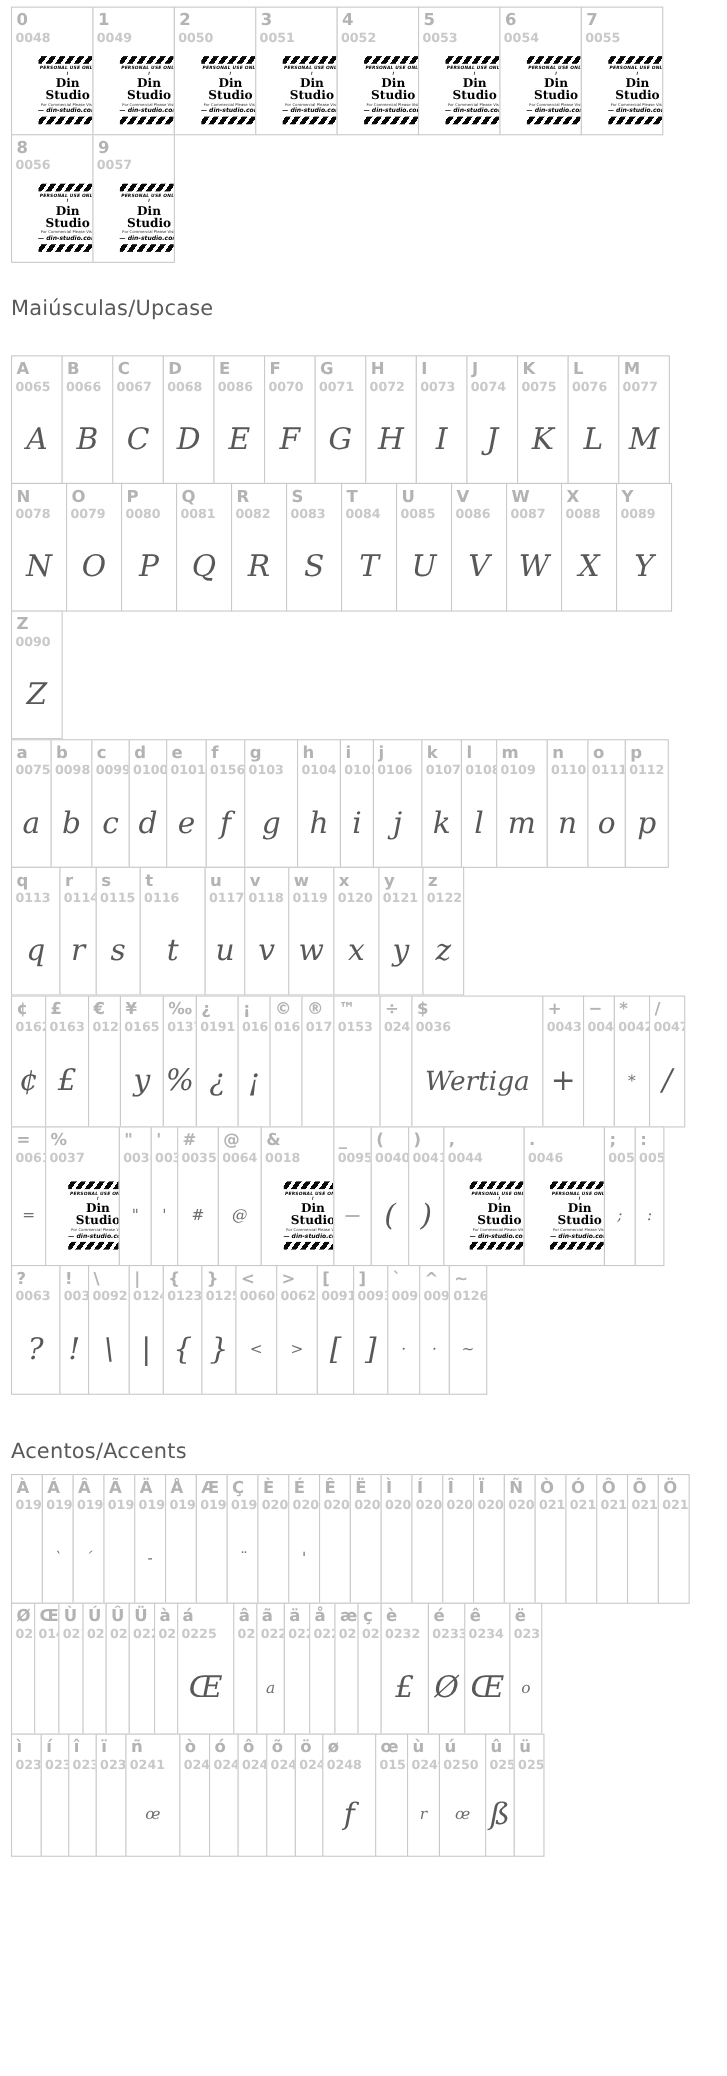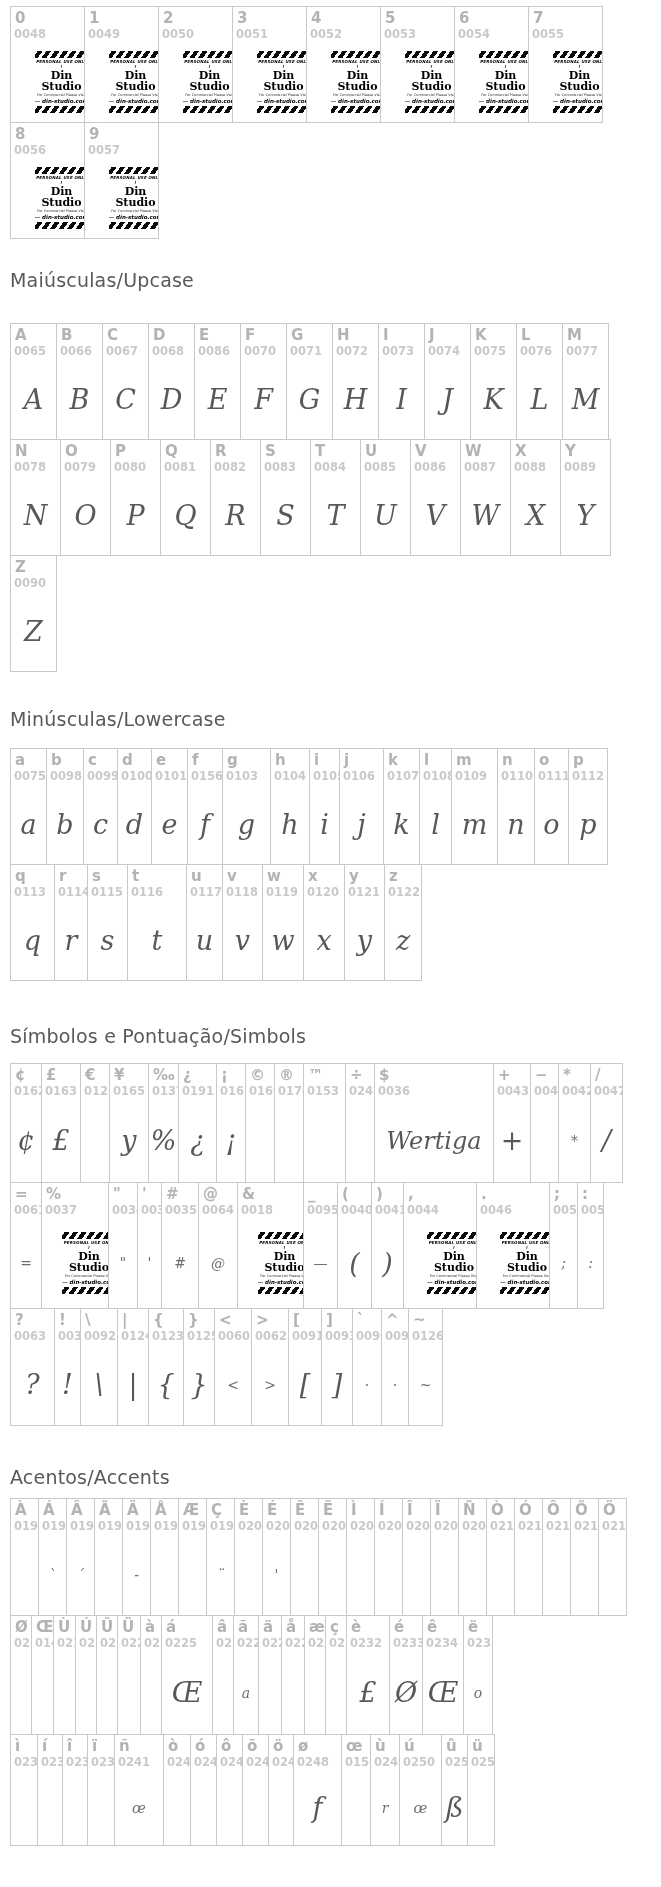--- a/index.html
+++ b/index.html
@@ -399,21 +399,20 @@
             <div class="char">Z</div>
             <div class="code">0090</div>
             <div class="glyph-area">
               <div class="glyph">Z</div>
             </div>
           </div>
         </div>
       </div>
     </section>
     <section class="sec sec-lowercase">
-      <h2 class="sec-title">Minúsculas/Lowercase</h2>
       <div class="grid">
         <div class="row">
           <div class="cell" style="width: 37px; height: 117px;">
             <div class="char">a</div>
             <div class="code">0075</div>
             <div class="glyph-area">
               <div class="glyph">a</div>
             </div>
           </div>
           <div class="cell" style="width: 38px; height: 117px;">
@@ -590,21 +589,20 @@
             <div class="char">z</div>
             <div class="code">0122</div>
             <div class="glyph-area">
               <div class="glyph">z</div>
             </div>
           </div>
         </div>
       </div>
     </section>
     <section class="sec sec-symbols">
-      <h2 class="sec-title">Símbolos e Pontuação/Simbols</h2>
       <div class="grid">
         <div class="row">
           <div class="cell" style="width: 32px; height: 120px;">
             <div class="char">¢</div>
             <div class="code">0162</div>
             <div class="glyph-area">
               <div class="glyph">¢</div>
             </div>
           </div>
           <div class="cell" style="width: 40px; height: 120px;">

